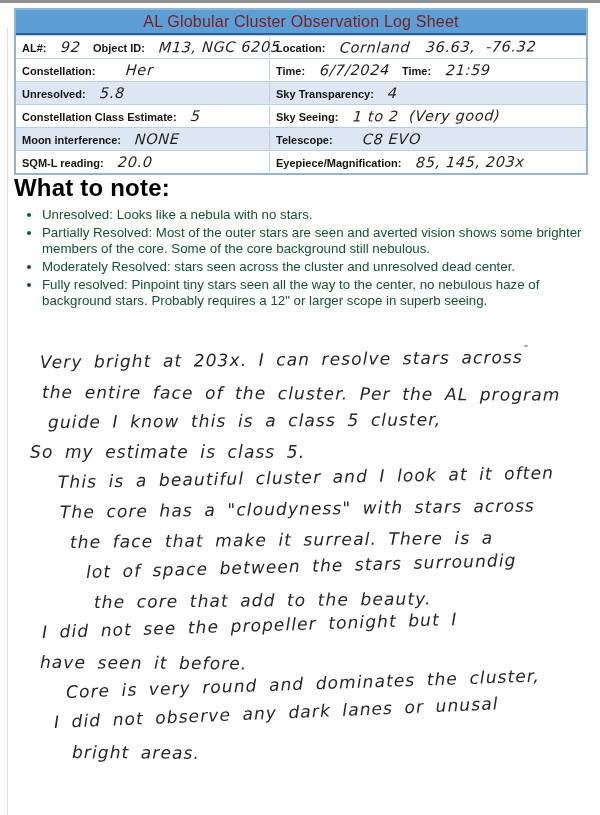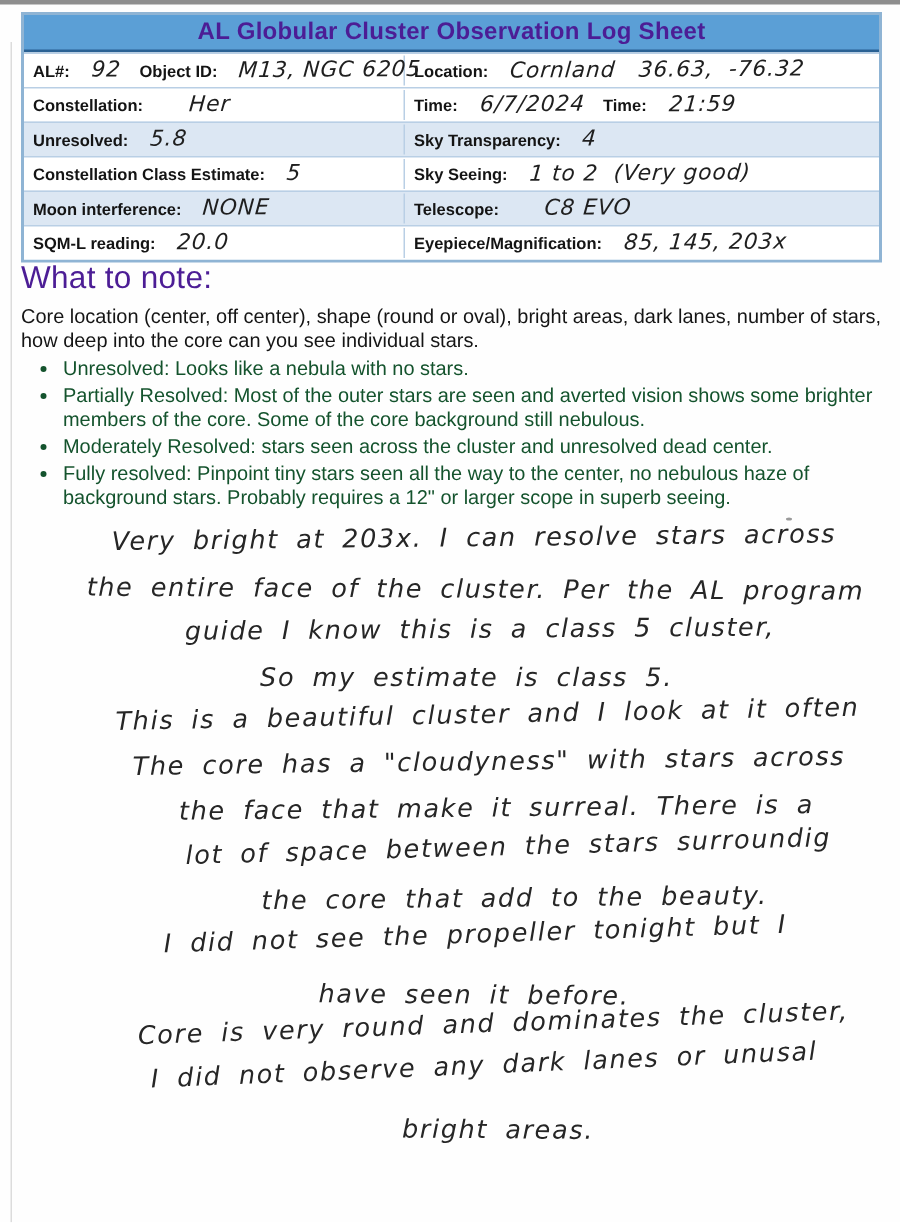--- a/index.html
+++ b/index.html
@@ -15,21 +15,21 @@
   .speck { position:absolute; left:524px; top:345px; width:4px; height:2px; background:#9a9a9a; border-radius:50%; }
 
   
   .log-table {
     position:absolute; left:14px; top:8px; width:574px;
     border:2px solid #8fb4d4; box-sizing:border-box; background:#ffffff;
   }
   .log-header {
     height:23px; line-height:23px; text-align:center;
     background:#5b9fd6; border-bottom:2px solid #2a6193;
-    color:#4c1d95; font-weight:bold; font-size:16px; letter-spacing:0.2px;
+    color:#7f1d1d; font-weight:normal; font-size:16px; letter-spacing:0.2px;
   }
   .log-row { display:flex; min-height:22px; align-items:center; border-top:1px solid #b9cfe5; background:#ffffff; }
   .log-row:first-of-type { border-top:none; }
   .log-row.shaded { background:#dce7f3; }
   .cell { box-sizing:border-box; padding:1px 4px 1px 6px; white-space:nowrap; overflow:visible; }
   .cell-left  { width:254px; border-right:1px solid #b9cfe5; }
   .cell-right { flex:1; }
   .lbl { font-weight:bold; font-size:11px; color:#141414; }
   .pair + .pair .lbl { margin-left:8px; }
   .pair-time .lbl { margin-left:22px; }
@@ -39,29 +39,29 @@
     display:inline-block; margin-left:10px; white-space:pre;
     font-family:"DejaVu Sans", sans-serif; font-style:italic;
     font-size:14.5px; letter-spacing:0.6px; color:#1f1f1f;
     transform:skewX(-5deg) rotate(-0.4deg);
   }
   .hw-wide { margin-left:26px; }
 
   
   .guide { position:absolute; left:14px; top:174px; width:578px; }
   .guide h2 {
-    margin:0 0 5px 0; font-size:21px; font-weight:normal;
-    color:#4c1d95; letter-spacing:0.2px;
+    margin:0 0 5px 0; font-size:24px; font-weight:bold;
+    color:#000000; letter-spacing:0.2px;
   }
   .guide p { margin:0 0 3px 0; font-size:13.3px; line-height:1.2; color:#151515; }
   .guide ul { margin:2px 0 0 0; padding-left:28px; }
   .guide li { font-size:13.3px; line-height:1.2; color:#14532d; margin-bottom:2px; }
 
   
-  .notes { position:absolute; left:14px; top:352px; width:578px;text-align:center; }
+  .notes { position:absolute; left:14px; top:352px; width:578px; }
   .nl {
     height:19px; margin-bottom:11px; white-space:nowrap;
     font-family:"DejaVu Sans", sans-serif; font-style:italic;
     font-size:17px; letter-spacing:1.1px; word-spacing:5px; color:#262626;
     transform-origin:left center;
   }
   .nl:nth-child(1)  { margin-left:26px; transform:rotate(-0.6deg); }
   .nl:nth-child(2)  { margin-left:28px; transform:rotate(0.3deg); }
   .nl:nth-child(3)  { margin-left:34px; transform:rotate(-0.4deg); }
   .nl:nth-child(4)  { margin-left:16px; }
@@ -181,21 +181,20 @@
         <span class="pair">
           <span class="lbl">Eyepiece/Magnification:</span>
           <span class="hw">85, 145, 203x</span>
         </span>
       </div>
     </div>
   </div>
 
   <div class="guide">
     <h2>What to note:</h2>
-    <p>Core location (center, off center), shape (round or oval), bright areas, dark lanes, number of stars, how deep into the core can you see individual stars.</p>
     <ul>
       <li>Unresolved:  Looks like a nebula with no stars.</li>
       <li>Partially Resolved: Most of the outer stars are seen and averted vision shows some brighter members of the core. Some of the core background still nebulous.</li>
       <li>Moderately Resolved: stars seen across the cluster and unresolved dead center.</li>
       <li>Fully resolved: Pinpoint tiny stars seen all the way to the center, no nebulous haze of background stars.  Probably requires a 12" or larger scope in superb seeing.</li>
     </ul>
   </div>
 
   <div class="notes">
     <div class="nl">Very bright at 203x. I can resolve stars across</div>

